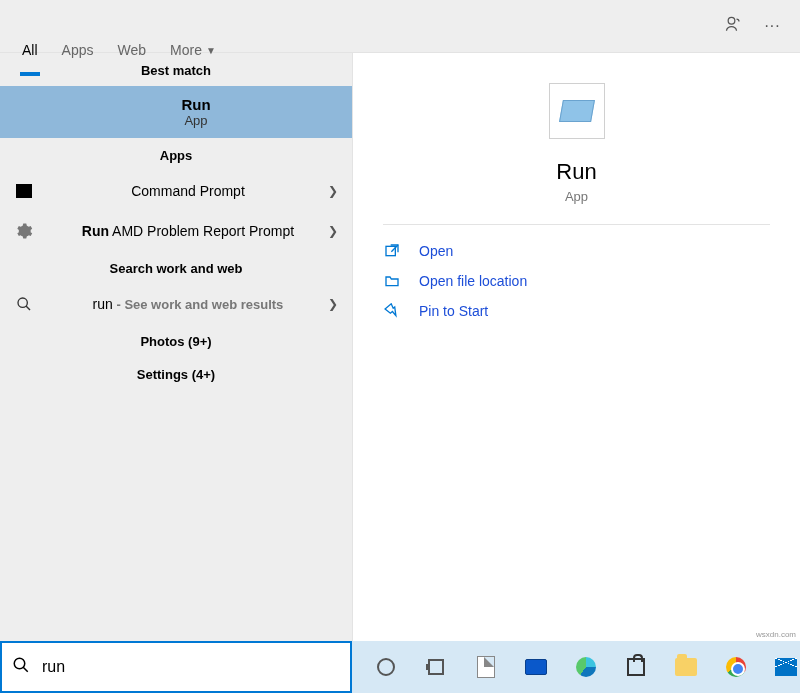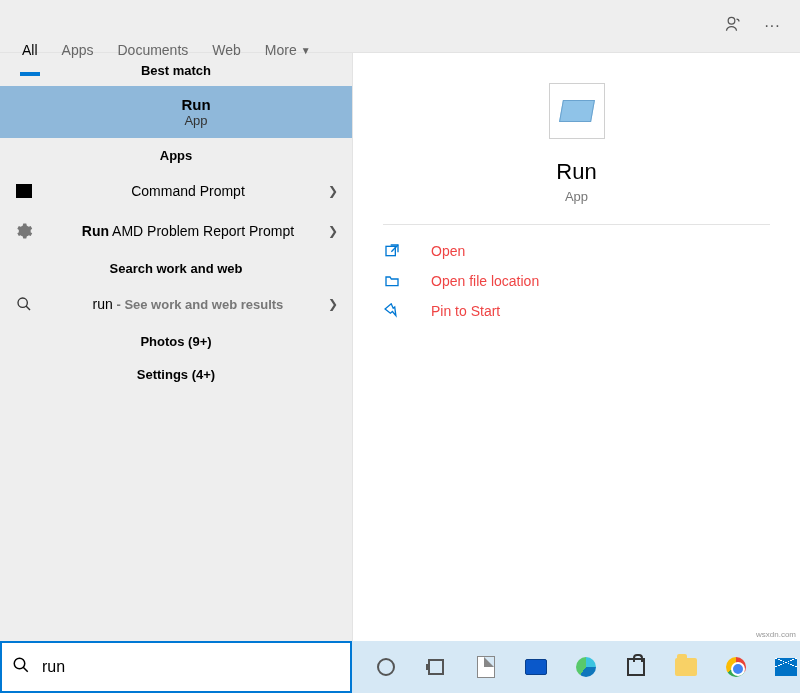--- a/index.html
+++ b/index.html
@@ -34,21 +34,21 @@
   .chev-r { color:#555; font-size:12px;}
 
   
   .detail-head { display:flex; flex-direction:column; align-items:center; padding-top:30px; padding-bottom:20px; border-bottom:1px solid #e3e3e3; margin:0 30px;}
   .detail-icon { width:56px; height:56px; border:1px solid #d0d0d0; display:flex; align-items:center; justify-content:center; margin-bottom:20px;}
   .detail-icon-inner { width:32px; height:22px; background:#8fc3e8; transform:skewX(-10deg); border:1px solid #6aa3cf;}
   .detail-title { font-size:22px; font-weight:400; color:#000; }
   .detail-sub { font-size:13px; color:#777; margin-top:4px;}
 
   .actions { padding:18px 30px; display:flex; flex-direction:column; gap:14px;}
-  .action { display:flex; align-items:center; gap:30px; font-size:14px; color:#ef4444; cursor:pointer;}
+  .action { display:flex; align-items:center; gap:18px; font-size:14px; color:#1d4ed8; cursor:pointer;}
   .action .a-icon { width:18px; color:#0078d4; font-size:15px; display:flex; justify-content:center;}
 
   
   .search-row { height:52px; display:flex;}
   .search-box { width:352px; border:2px solid #0078d4; display:flex; align-items:center; padding:0 10px; background:#fff;}
   .search-box .sicon { color:#333; margin-right:12px;}
   .search-box input { border:none; outline:none; font-size:16px; flex:1; color:#000; font-family:inherit;}
   
   
   .taskbar { flex:1; background:#d6e8f5; display:flex; align-items:center; justify-content:flex-start; gap:22px; padding-left:20px;}
@@ -69,21 +69,20 @@
   .lo-doc::after{content:""; position:absolute; right:0; top:0; border-width:5px; border-style:solid; border-color:#d6e8f5 #d6e8f5 #888 #888;}
   .monitor{ width:22px; height:16px; background:#0a58ca; border:1px solid #083f8c; border-radius:2px;}
   .watermark{ position:absolute; right:4px; bottom:54px; font-size:8px; color:#999;}
 </style>
 </head>
 <body>
 
 <div class="tabs">
   <div class="tab active">All</div>
   <div class="tab">Apps</div>
-  <div class="tab">Documents</div>
   <div class="tab">Web</div>
   <div class="tab">
       <span>More</span>
       <span class="chev">▼</span>
     </div>
   <div class="right">
     <span class="icon-btn">
       <svg width="20" height="20" viewBox="0 0 24 24" fill="none" stroke="#555" stroke-width="1.5">
           <circle cx="9" cy="8" r="4"></circle>
           <path d="M3 20c0-3 3-5 6-5s6 2 6 5"></path>

